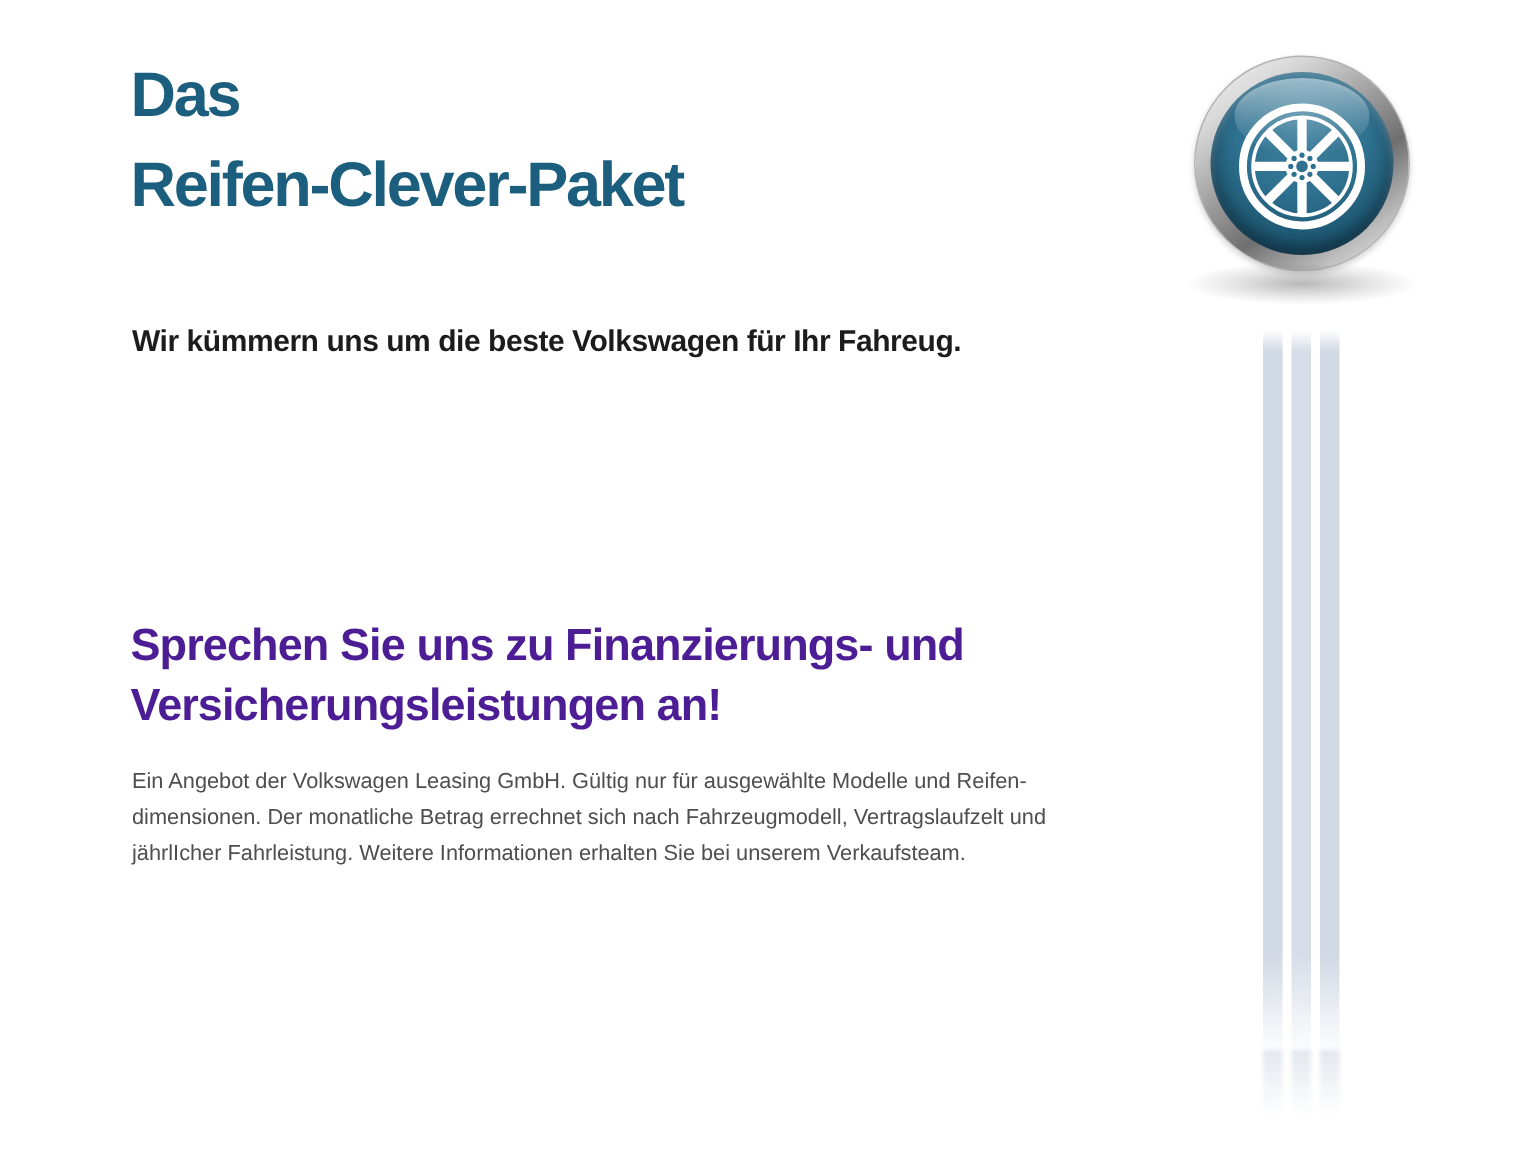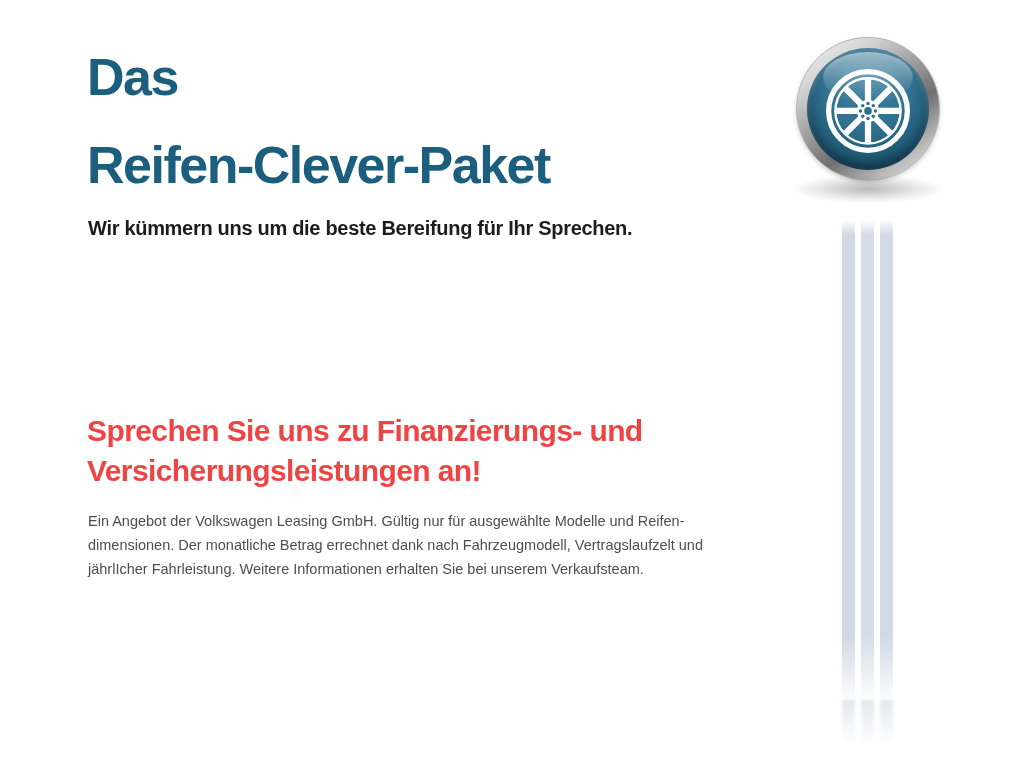--- a/index.html
+++ b/index.html
@@ -11,22 +11,22 @@
     background: #ffffff;
     overflow: hidden;
     font-family: "Liberation Sans", sans-serif;
   }
 
   
   .title {
     position: absolute;
     left: 87px; top: 33px;
     width: 700px;
-    font-size: 52px;
-    line-height: 88px;
+    font-size: 42px;
+    line-height: 60px;
     font-weight: bold;
     letter-spacing: -1.5px;
     color: #1b5e7d;
     white-space: pre-line;
   }
   .intro-heading {
     position: absolute;
     left: 88px; top: 215px;
     width: 720px;
     font-size: 20px;
@@ -46,21 +46,21 @@
     white-space: pre-line;
   }
   .cta-heading {
     position: absolute;
     left: 87px; top: 411px;
     width: 720px;
     font-size: 30px;
     line-height: 40px;
     font-weight: bold;
     letter-spacing: -0.6px;
-    color: #ef4444;
+    color: #4c1d95;
     white-space: pre-line;
   }
   .legal {
     position: absolute;
     left: 88px; top: 509px;
     width: 740px;
     font-size: 14.5px;
     line-height: 24px;
     color: #4e4e4e;
     white-space: pre-line;
@@ -142,28 +142,28 @@
   }
 </style>
 </head>
 <body>
 
 <div class="page">
 
   <h1 class="title">Das
 Reifen-Clever-Paket</h1>
 
-  <p class="intro-heading">Wir kümmern uns um die beste Bereifung für Ihr Sprechen.</p>
+  <p class="intro-heading">Wir kümmern uns um die beste Volkswagen für Ihr Fahreug.</p>
 
 
   <h2 class="cta-heading">Sprechen Sie uns zu Finanzierungs- und
 Versicherungsleistungen an!</h2>
 
   <p class="legal">Ein Angebot der Volkswagen Leasing GmbH. Gültig nur für ausgewählte Modelle und Reifen-
-dimensionen. Der monatliche Betrag errechnet dank nach Fahrzeugmodell, Vertragslaufzelt und
+dimensionen. Der monatliche Betrag errechnet sich nach Fahrzeugmodell, Vertragslaufzelt und
 jährlIcher Fahrleistung. Weitere Informationen erhalten Sie bei unserem Verkaufsteam.</p>
 
   <div class="tire-button">
     <div class="tire-face">
       <div class="gloss-highlight"></div>
       <svg class="wheel-svg" width="96" height="96" viewBox="-50 -50 100 100">
 
         <circle r="41" fill="none" stroke="#ffffff" stroke-width="5.5"></circle>
         <circle r="34" fill="none" stroke="#ffffff" stroke-width="2.5"></circle>
 

